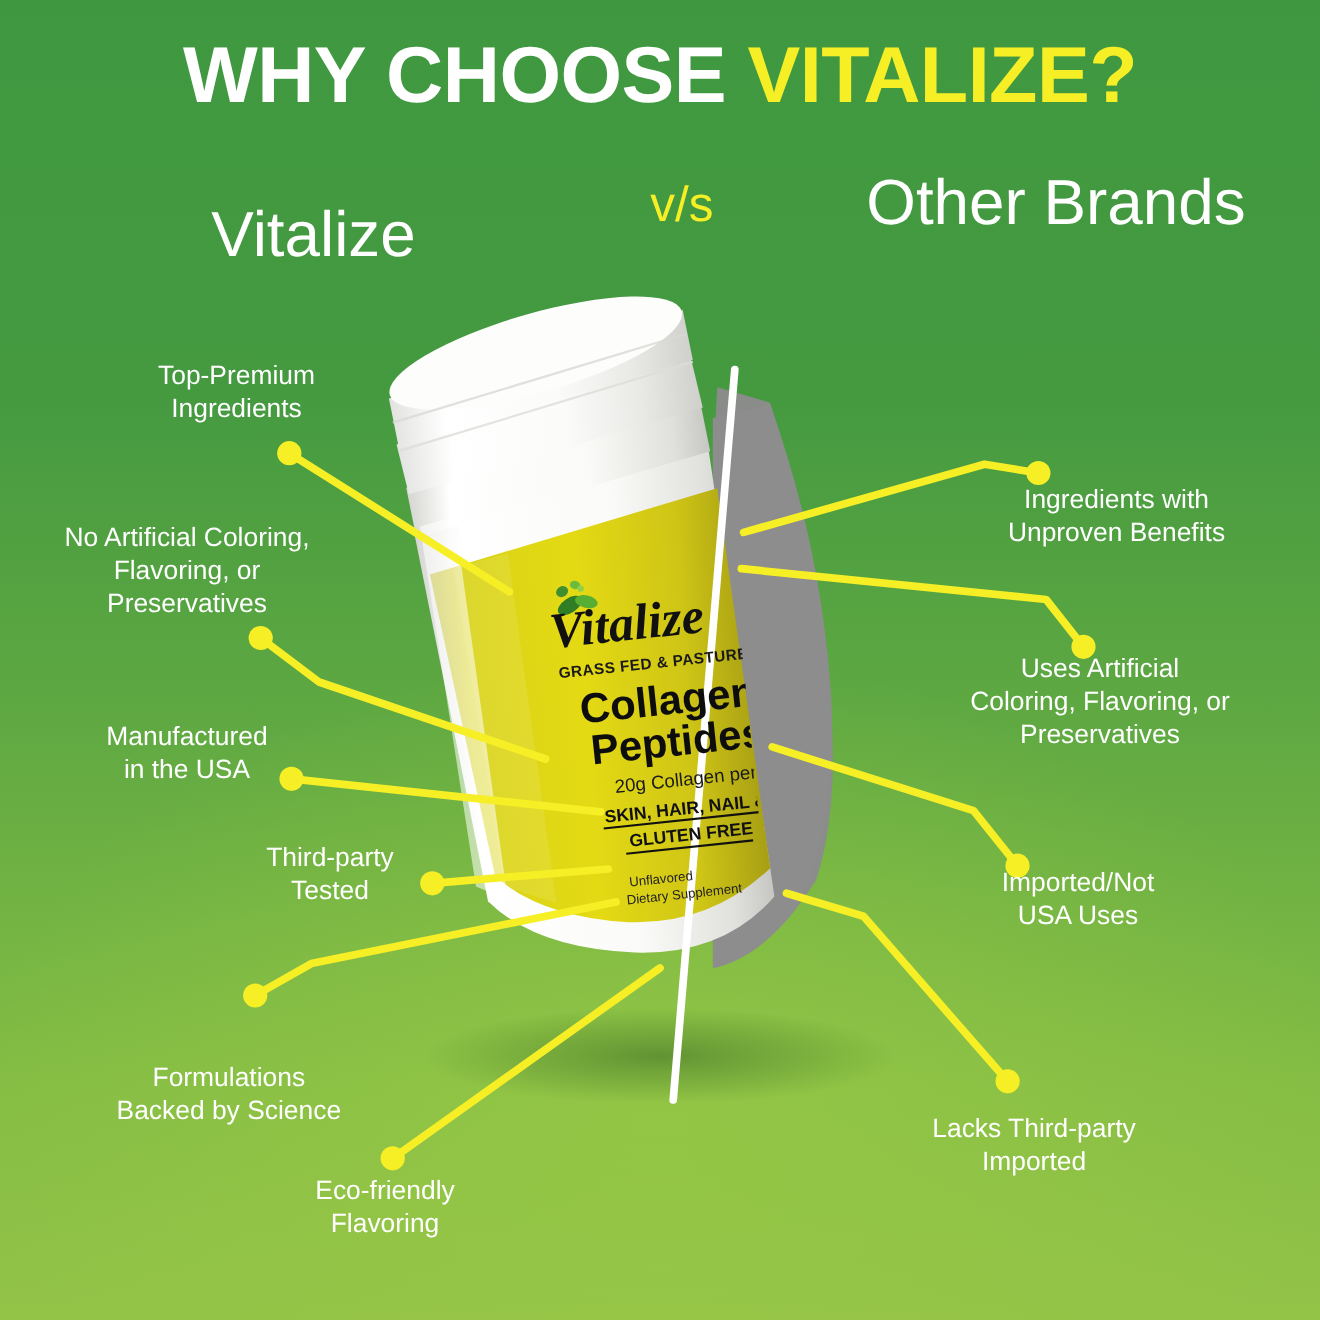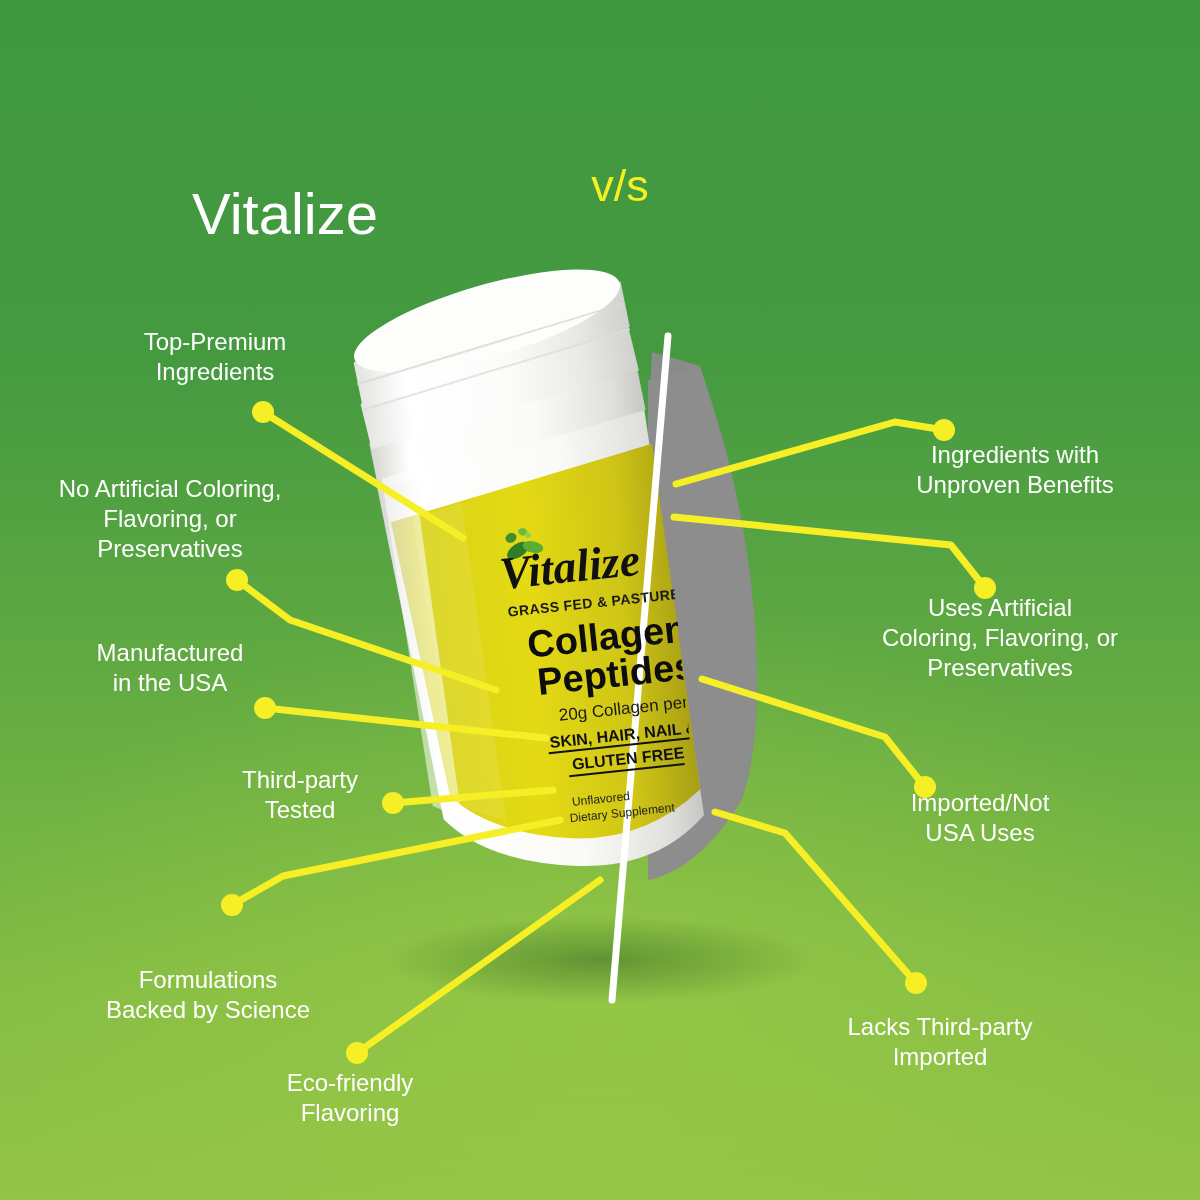--- a/index.html
+++ b/index.html
@@ -201,33 +201,38 @@
         <text x="540" y="748" font-family="'Liberation Sans', sans-serif" font-size="16" font-weight="bold" fill="#111">SKIN, HAIR, NAIL &amp;</text>
         <line x1="538" y1="753" x2="680" y2="753" stroke="#111" stroke-width="2"></line>
         <text x="560" y="772" font-family="'Liberation Sans', sans-serif" font-size="16" font-weight="bold" fill="#111">GLUTEN FREE</text>
         <line x1="556" y1="778" x2="672" y2="778" stroke="#111" stroke-width="2"></line>
         <text x="556" y="808" font-family="'Liberation Sans', sans-serif" font-size="12" fill="#222">Unflavored</text>
         <text x="552" y="824" font-family="'Liberation Sans', sans-serif" font-size="12" fill="#222">Dietary Supplement</text>
       </g>
     </g>
   </svg>
 
+  <div id="title">
+    <span>WHY CHOOSE </span><span class="hl">VITALIZE?</span>
+  </div>
 
   <div id="head-left" class="col-head">Vitalize</div>
 
   <div id="head-vs">v/s</div>
 
+  <div id="head-right" class="col-head">Other
+Brands</div>
 
   <div id="left-labels">
       <div class="lbl c" style="left: 60px; top: 327px; width: 310px;">Top-Premium
 Ingredients</div>
       <div class="lbl c" style="left: 10px; top: 474px; width: 320px;">No Artificial Coloring,
 Flavoring, or
 Preservatives</div>
-      <div class="lbl c" style="left: 30px; top: 638px; width: 280px;">Manufactured
+      <div class="lbl c" style="left: 30px; top: 655px; width: 280px;">Manufactured
 in the USA</div>
       <div class="lbl c" style="left: 180px; top: 765px; width: 240px;">Third-party
 Tested</div>
       <div class="lbl c" style="left: 48px; top: 917px; width: 320px; margin-top: 48px;">Formulations
 Backed by Science</div>
       <div class="lbl c" style="left: 215px; top: 1068px; width: 270px;">Eco-friendly
 Flavoring</div>
     </div>
   <div id="right-labels">
       <div class="lbl c" style="left: 855px; top: 440px; width: 320px;">Ingredients with

